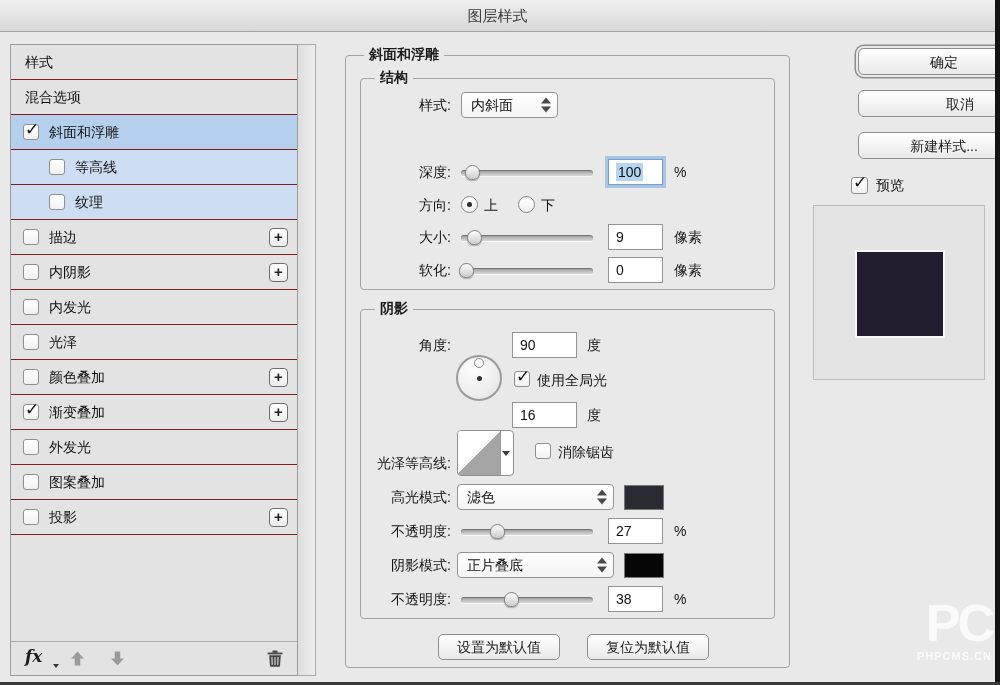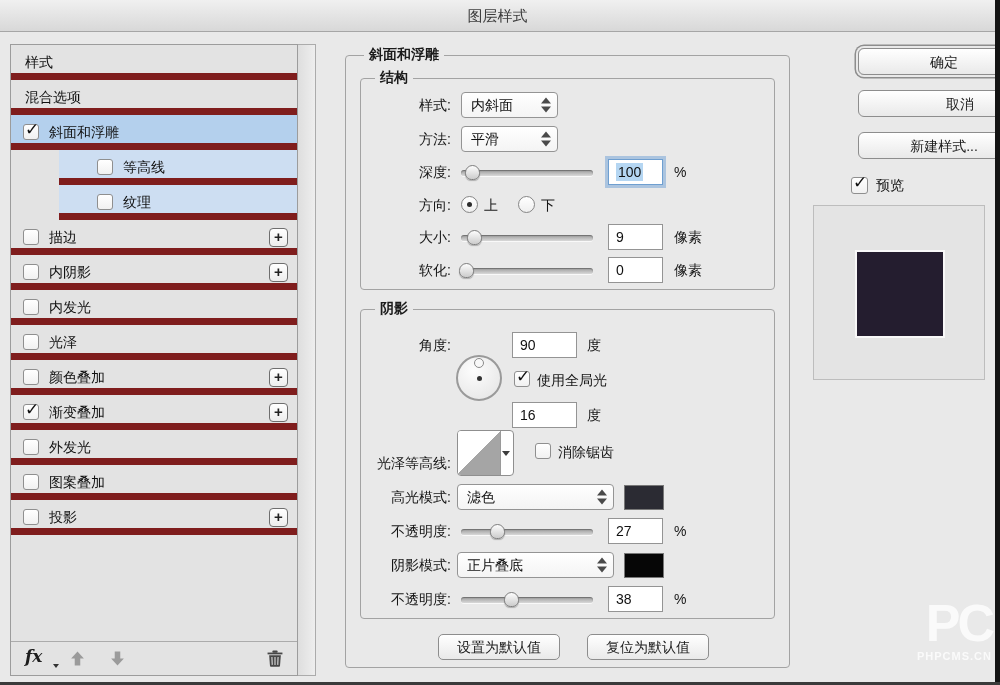--- a/index.html
+++ b/index.html
@@ -12,22 +12,22 @@
   .titlebar .title { position:absolute; left:0; right:0; top:0; text-align:center;
     line-height:32px; font-size:15px; color:#3c3c3c; }
 
   
   .edge-right { position:absolute; right:0; top:0; width:5px; height:685px; background:#141414; }
   .edge-bottom { position:absolute; left:0; bottom:0; width:1000px; height:3px; background:#3a3a3a; }
 
   
   .sidebar { position:absolute; left:10px; top:44px; width:288px; height:632px;
     border:1px solid #9c9c9c; background:#e3e3e3; }
-  .srow { position:relative; height:35px; border-bottom:7px solid #7f1d1d; background:#e3e3e3; }
-  .srow.sub { background:#cddef2;margin-left:48px; }
+  .srow { position:relative; height:35px; border-bottom:1px solid #7f1d1d; background:#e3e3e3; }
+  .srow.sub { background:#cddef2; }
   .srow.sel { background:#b4d0ed; }
   .slabel { position:absolute; left:38px; top:0; line-height:34px; font-size:14px; color:#111; white-space:nowrap; }
   .srow.plain .slabel { left:14px; }
   .srow.sub .slabel { left:64px; }
 
   .cb { position:absolute; width:16px; height:16px; border:1px solid #8f8f8f; border-radius:3px;
     background:linear-gradient(#ffffff,#f1f1f1); }
   .srow .cb { left:12px; top:9px; }
   .srow.sub .cb { left:38px; }
   .cb.on::after { content:"✓"; position:absolute; left:1px; top:-6px; font-size:17px; font-weight:bold; color:#111; }
@@ -236,27 +236,20 @@
     <span class="legend">结构</span>
 
     <div class="row" style="top:13px;">
       <span class="lbl">样式:</span>
       <div class="dropdown" style="left:100px; width:97px;">
         <span class="dd-val">内斜面</span>
         <span class="stepper"></span>
       </div>
     </div>
 
-    <div class="row" style="top:47px;">
-      <span class="lbl">方法:</span>
-      <div class="dropdown" style="left:100px; width:97px;">
-        <span class="dd-val">平滑</span>
-        <span class="stepper"></span>
-      </div>
-    </div>
 
     <div class="row" style="top:80px;">
       <span class="lbl">深度:</span>
       <div class="slider">
         <div class="track"></div>
         <div class="thumb" style="left: 8%;"></div>
       </div>
       <div class="nfield focus" style="left:247px;">
         <span class="selected-text">100</span>
       </div>

